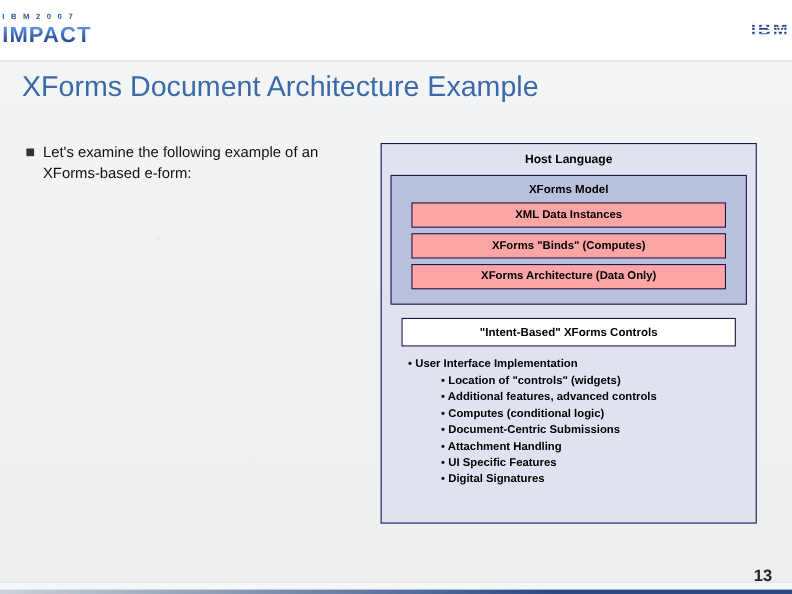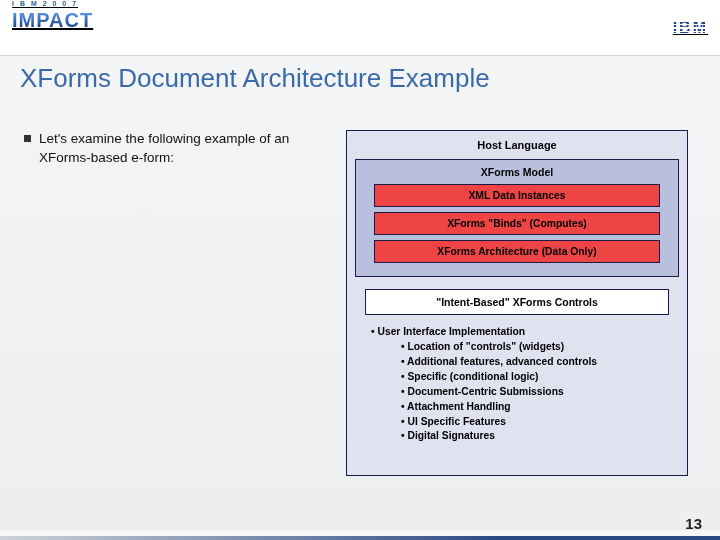--- a/index.html
+++ b/index.html
@@ -7,23 +7,22 @@
   .slide {
     width: 720px; height: 540px; position: relative;
     background:
       radial-gradient(circle at 20% 40%, rgba(0,0,0,0.02) 0 2px, transparent 2px 60px),
       radial-gradient(circle at 60% 70%, rgba(0,0,0,0.02) 0 2px, transparent 2px 80px),
       linear-gradient(#f4f5f6,#eceeef);
   }
   .hdr {
     position: absolute; left:0; right:0; top:0; height:56px;
     background:#fff; border-bottom:1px solid #cfd4d8;
-    display:flex; justify-content:space-between;
-    padding:0 12px;
-    text-decoration:underline;
+    display:flex; align-items:center; justify-content:space-between;
+    padding:0 2px;
   }
   .impact-logo { display:flex; flex-direction:column; gap:2px; }
   .impact-top { font-size:7px; letter-spacing:2px; color:#2a5a9a; font-weight:bold; }
   .impact-main { font-size:20px; font-weight:900; letter-spacing:1px;
     background:linear-gradient(#6aa5ff,#0a2a6a); -webkit-background-clip:text; background-clip:text; color:transparent; }
   .ibm-logo { display:flex; gap:2px; align-items:center;margin-left:25px; }
   .ibm-text { font-size:16px; font-weight:900; letter-spacing:2px;
     background:repeating-linear-gradient(#1d3f8a 0 2px, rgba(255,255,255,0.8) 2px 3.2px);
     -webkit-background-clip:text; background-clip:text; color:transparent; }
 
@@ -33,21 +32,21 @@
   .body-left .bullet { display:flex; gap:8px; }
   .body-left .sq { width:7px; height:7px; background:#333; margin-top:5px; flex:0 0 auto; }
 
   .diagram {
     position:absolute; right:32px; top:130px; width:342px; height:346px;
     border:1px solid #1a1a4a; background:#e0e2f0; padding:8px;
   }
   .hl-label { text-align:center; font-size:11px; font-weight:bold; margin-bottom:8px; }
   .model-box { border:1px solid #1a1a4a; background:#b9c0de; padding:6px 6px 8px 6px; }
   .model-label { text-align:center; font-size:10.5px; font-weight:bold; margin-bottom:6px; }
-  .inner-box { border:1px solid #1a1a4a; background:#ef4444; text-align:center; font-size:10.3px; font-weight:bold; padding:5px 4px; margin:5px 12px; }
+  .inner-box { border:1px solid #1a1a4a; background:#fca5a5; text-align:center; font-size:10.3px; font-weight:bold; padding:5px 4px; margin:5px 12px; }
   .controls-box { border:1px solid #1a1a4a; background:#fff; text-align:center; font-size:10.5px; font-weight:bold; padding:6px 4px; margin:12px 10px 10px 10px; }
   .impl-list { font-size:10.3px; font-weight:bold; margin:2px 0 0 16px; line-height:1.45; }
   .impl-list .lvl1 { margin-left:0; }
   .impl-list .lvl2 { margin-left:30px; }
 
   .pagenum { position:absolute; right:18px; bottom:8px; font-size:15px; font-weight:bold; color:#222; }
   .footer-stripe { position:absolute; left:0; right:0; bottom:0; height:5px; background:linear-gradient(90deg,#cdd3d8, #2a4a84 70%); }
   .footer-stripe::before{content:"";position:absolute;left:0;right:0;top:-6px;height:6px;background:#f5f6f8;border-top:1px solid #e6e8ea;}
 </style>
 </head>
@@ -83,21 +82,21 @@
       <div class="inner-box">XForms "Binds" (Computes)</div>
       <div class="inner-box">XForms Architecture (Data Only)</div>
     </div>
 
     <div class="controls-box">"Intent-Based" XForms Controls</div>
 
     <div class="impl-list">
       <div class="lvl1">• <span>User Interface Implementation</span></div>
       <div class="lvl2">• <span>Location of "controls" (widgets)</span></div>
       <div class="lvl2">• <span>Additional features, advanced controls</span></div>
-      <div class="lvl2">• <span>Specific (conditional logic)</span></div>
+      <div class="lvl2">• <span>Computes (conditional logic)</span></div>
       <div class="lvl2">• <span>Document-Centric Submissions</span></div>
       <div class="lvl2">• <span>Attachment Handling</span></div>
       <div class="lvl2">• <span>UI Specific Features</span></div>
       <div class="lvl2">• <span>Digital Signatures</span></div>
     </div>
   </div>
 
   <div class="pagenum">13</div>
   <div class="footer-stripe"></div>
 </div>

